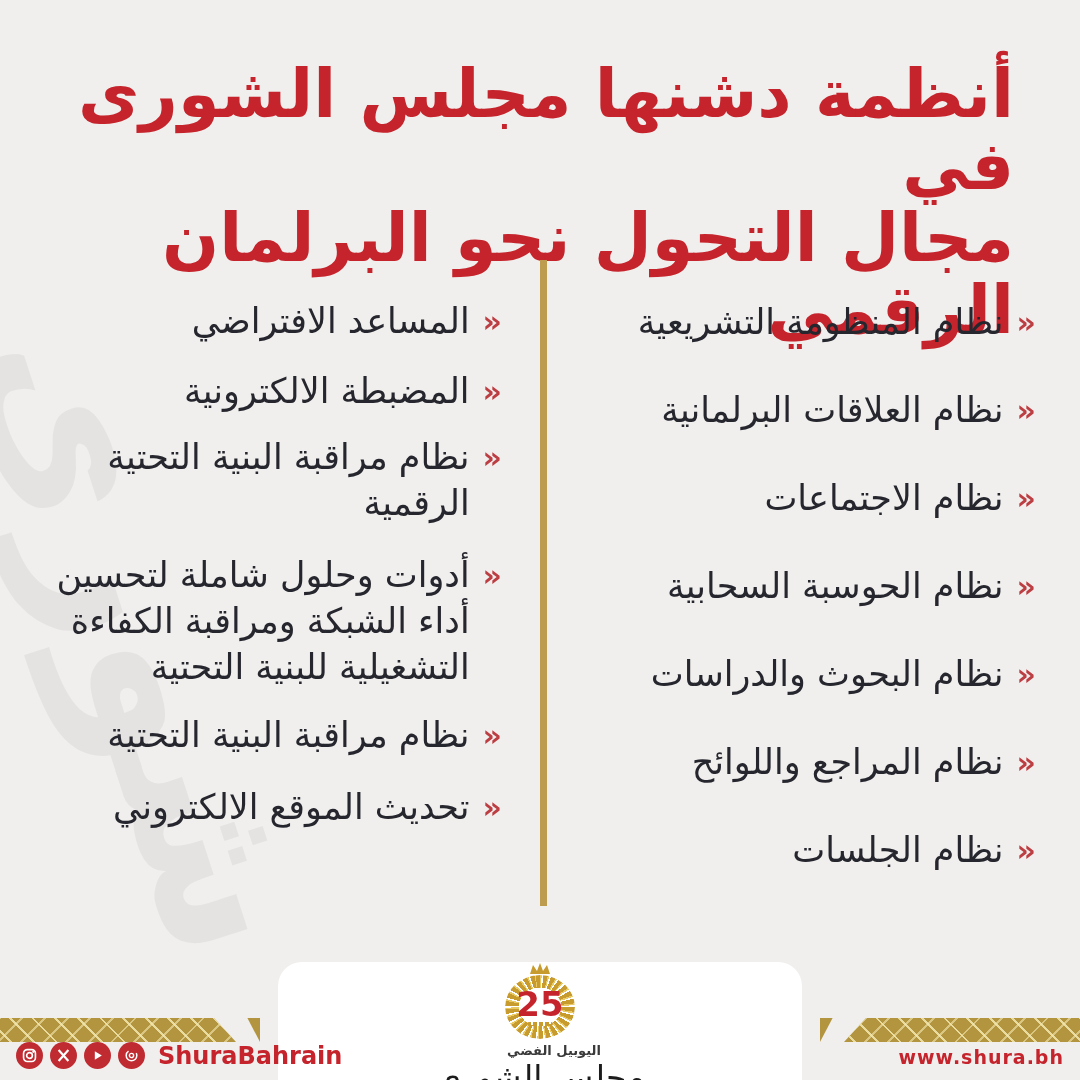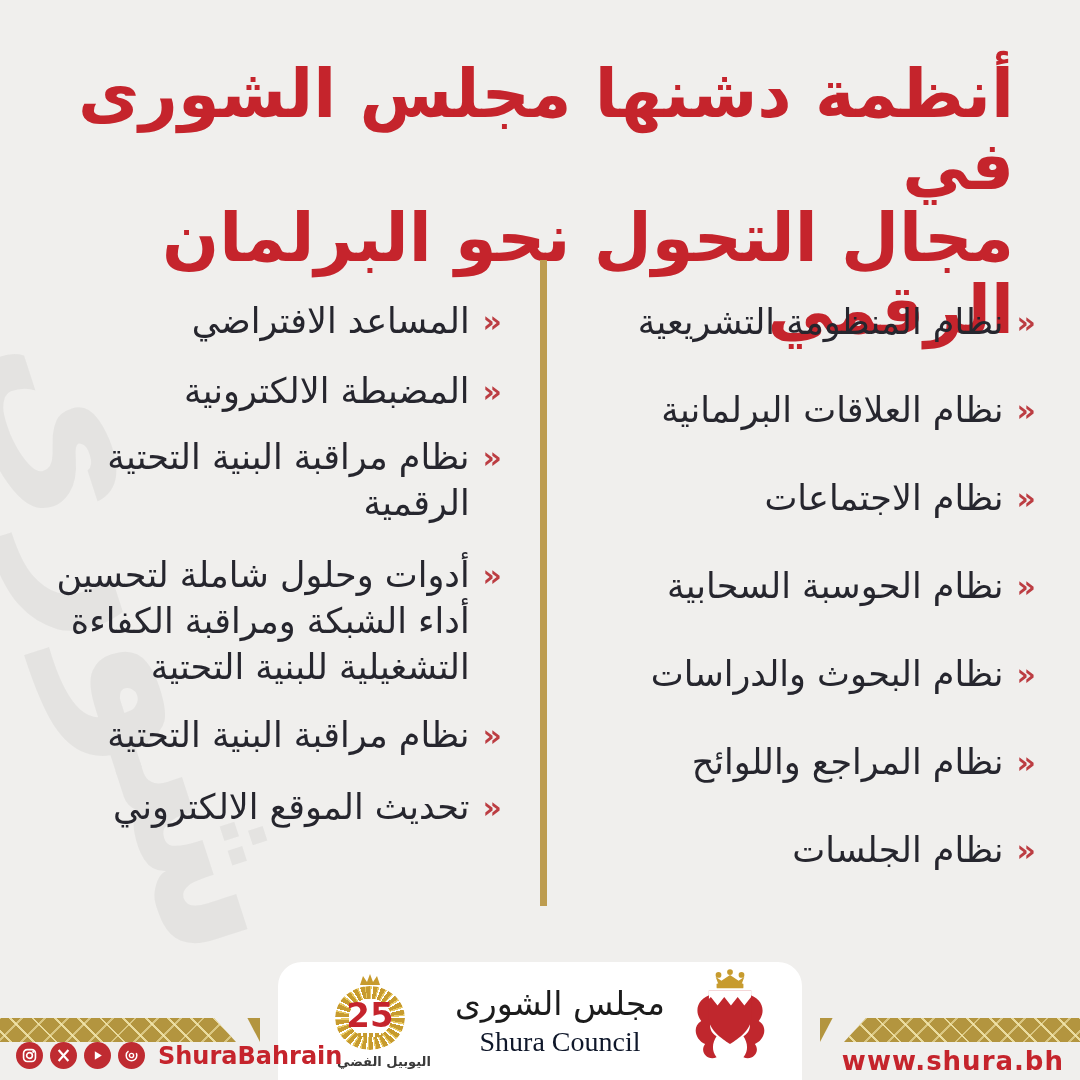--- a/index.html
+++ b/index.html
@@ -42,21 +42,21 @@
     flex-shrink:0; color:#bc3d42; font-size:30px; font-weight:bold;
     transform:translateY(1px);
   }
   .item-text{ color:#26262e; font-size:35px; text-align:right; }
   .nowrap .item-text{ white-space:nowrap; }
   
   .footer-card{
     position:absolute; left:278px; top:962px; width:524px; height:118px;
     background:#ffffff; border-radius:24px 24px 0 0;
     display:flex; align-items:center; justify-content:space-between;
-    padding:0 26px; box-sizing:border-box;
+    padding:0 26px; box-sizing:border-box;flex-direction:column;
   }
   
   .jubilee{ width:132px; display:flex; flex-direction:column; align-items:center; }
   .jubilee .crown{ line-height:10px; }
   .wreath-wrap{ position:relative; width:70px; height:64px; }
   .wreath{
     position:absolute; inset:0; border-radius:50%;
     background:repeating-conic-gradient(from -8deg, #c79b2e 0deg 8deg, #e8c964 8deg 11deg, rgba(0,0,0,0) 11deg 14deg);
     -webkit-mask:radial-gradient(closest-side, transparent 60%, #000 61%);
     mask:radial-gradient(closest-side, transparent 60%, #000 61%);
@@ -95,21 +95,21 @@
     position:absolute; left:16px; top:1042px;
     display:flex; align-items:flex-start; gap:7px;
   }
   .sicon{
     width:27px; height:27px; border-radius:50%; background:#bf2b31;
     display:flex; align-items:center; justify-content:center;
   }
   .handle{ color:#c5242c; font-size:24px; font-weight:bold; margin-right:4px; margin-left:6px; }
   .website{
     position:absolute; right:16px; top:1046px;
-    color:#c5242c; font-size:26px; font-weight:bold; letter-spacing:1px;
+    color:#c5242c; font-size:19px; font-weight:bold; letter-spacing:1px;
   }
 </style>
 </head>
 <body>
 
 <div class="canvas">
 
   <div class="watermark">شورى</div>
 
   <div class="title">

